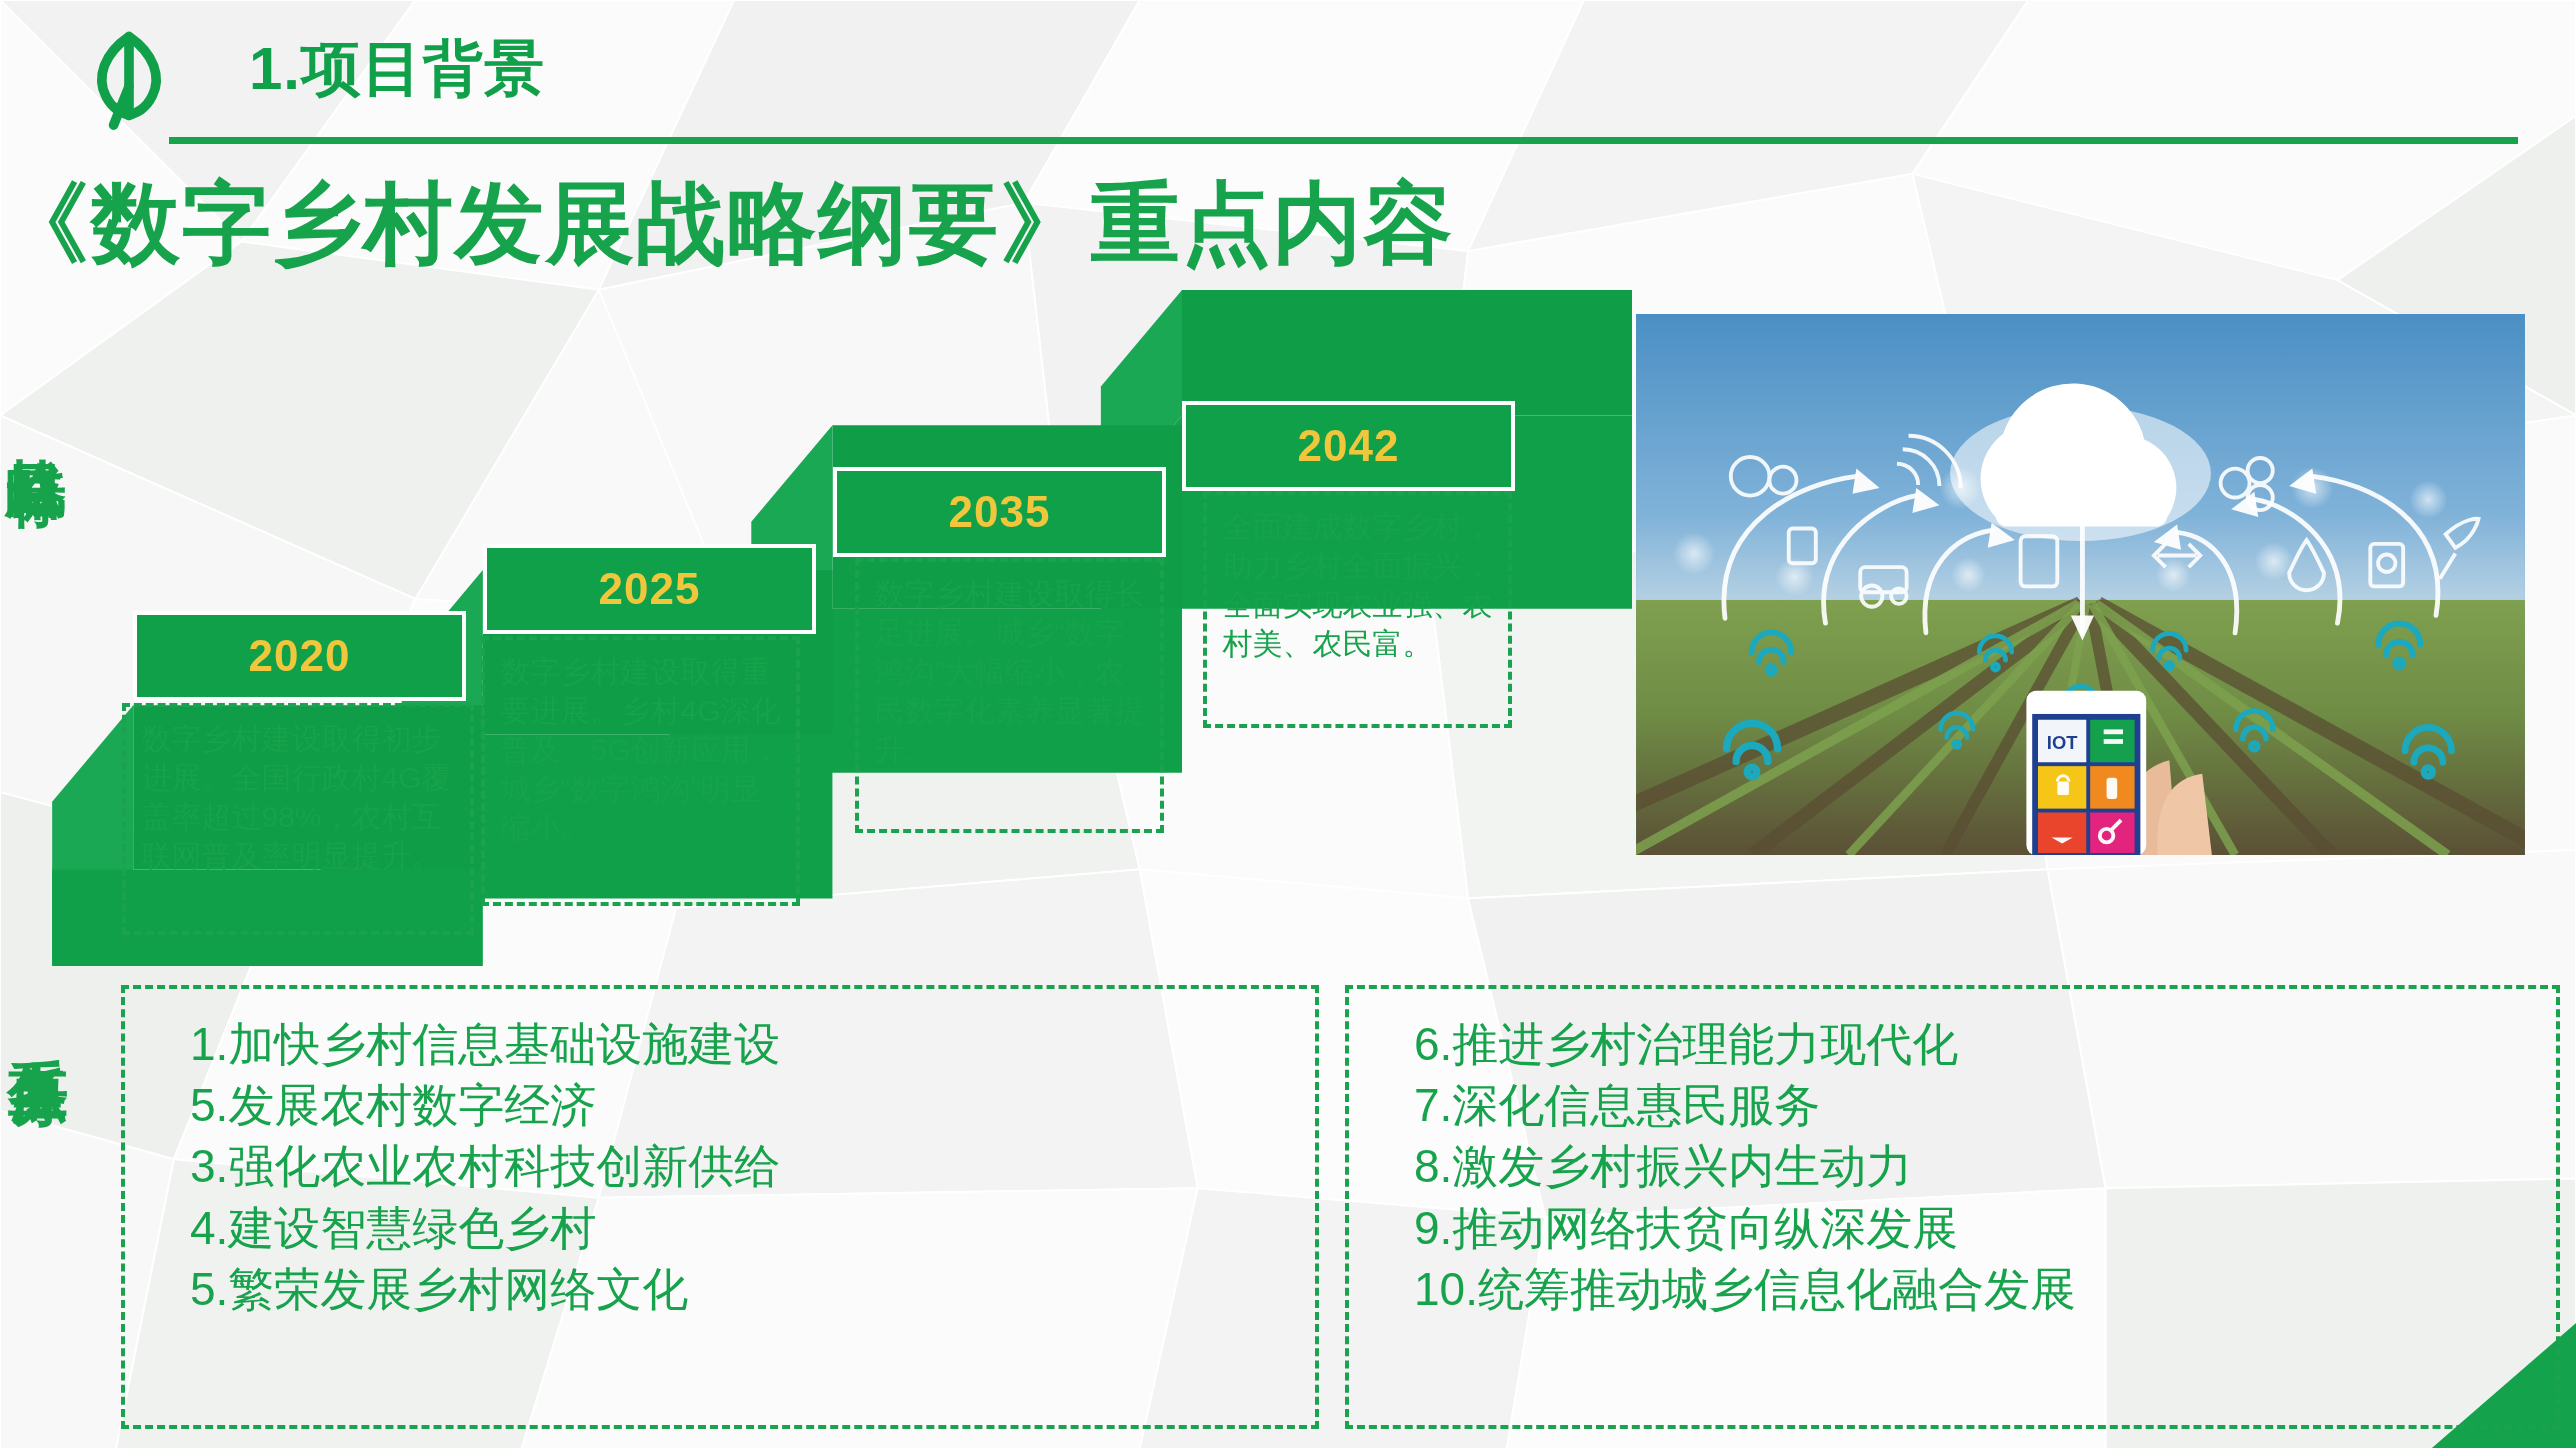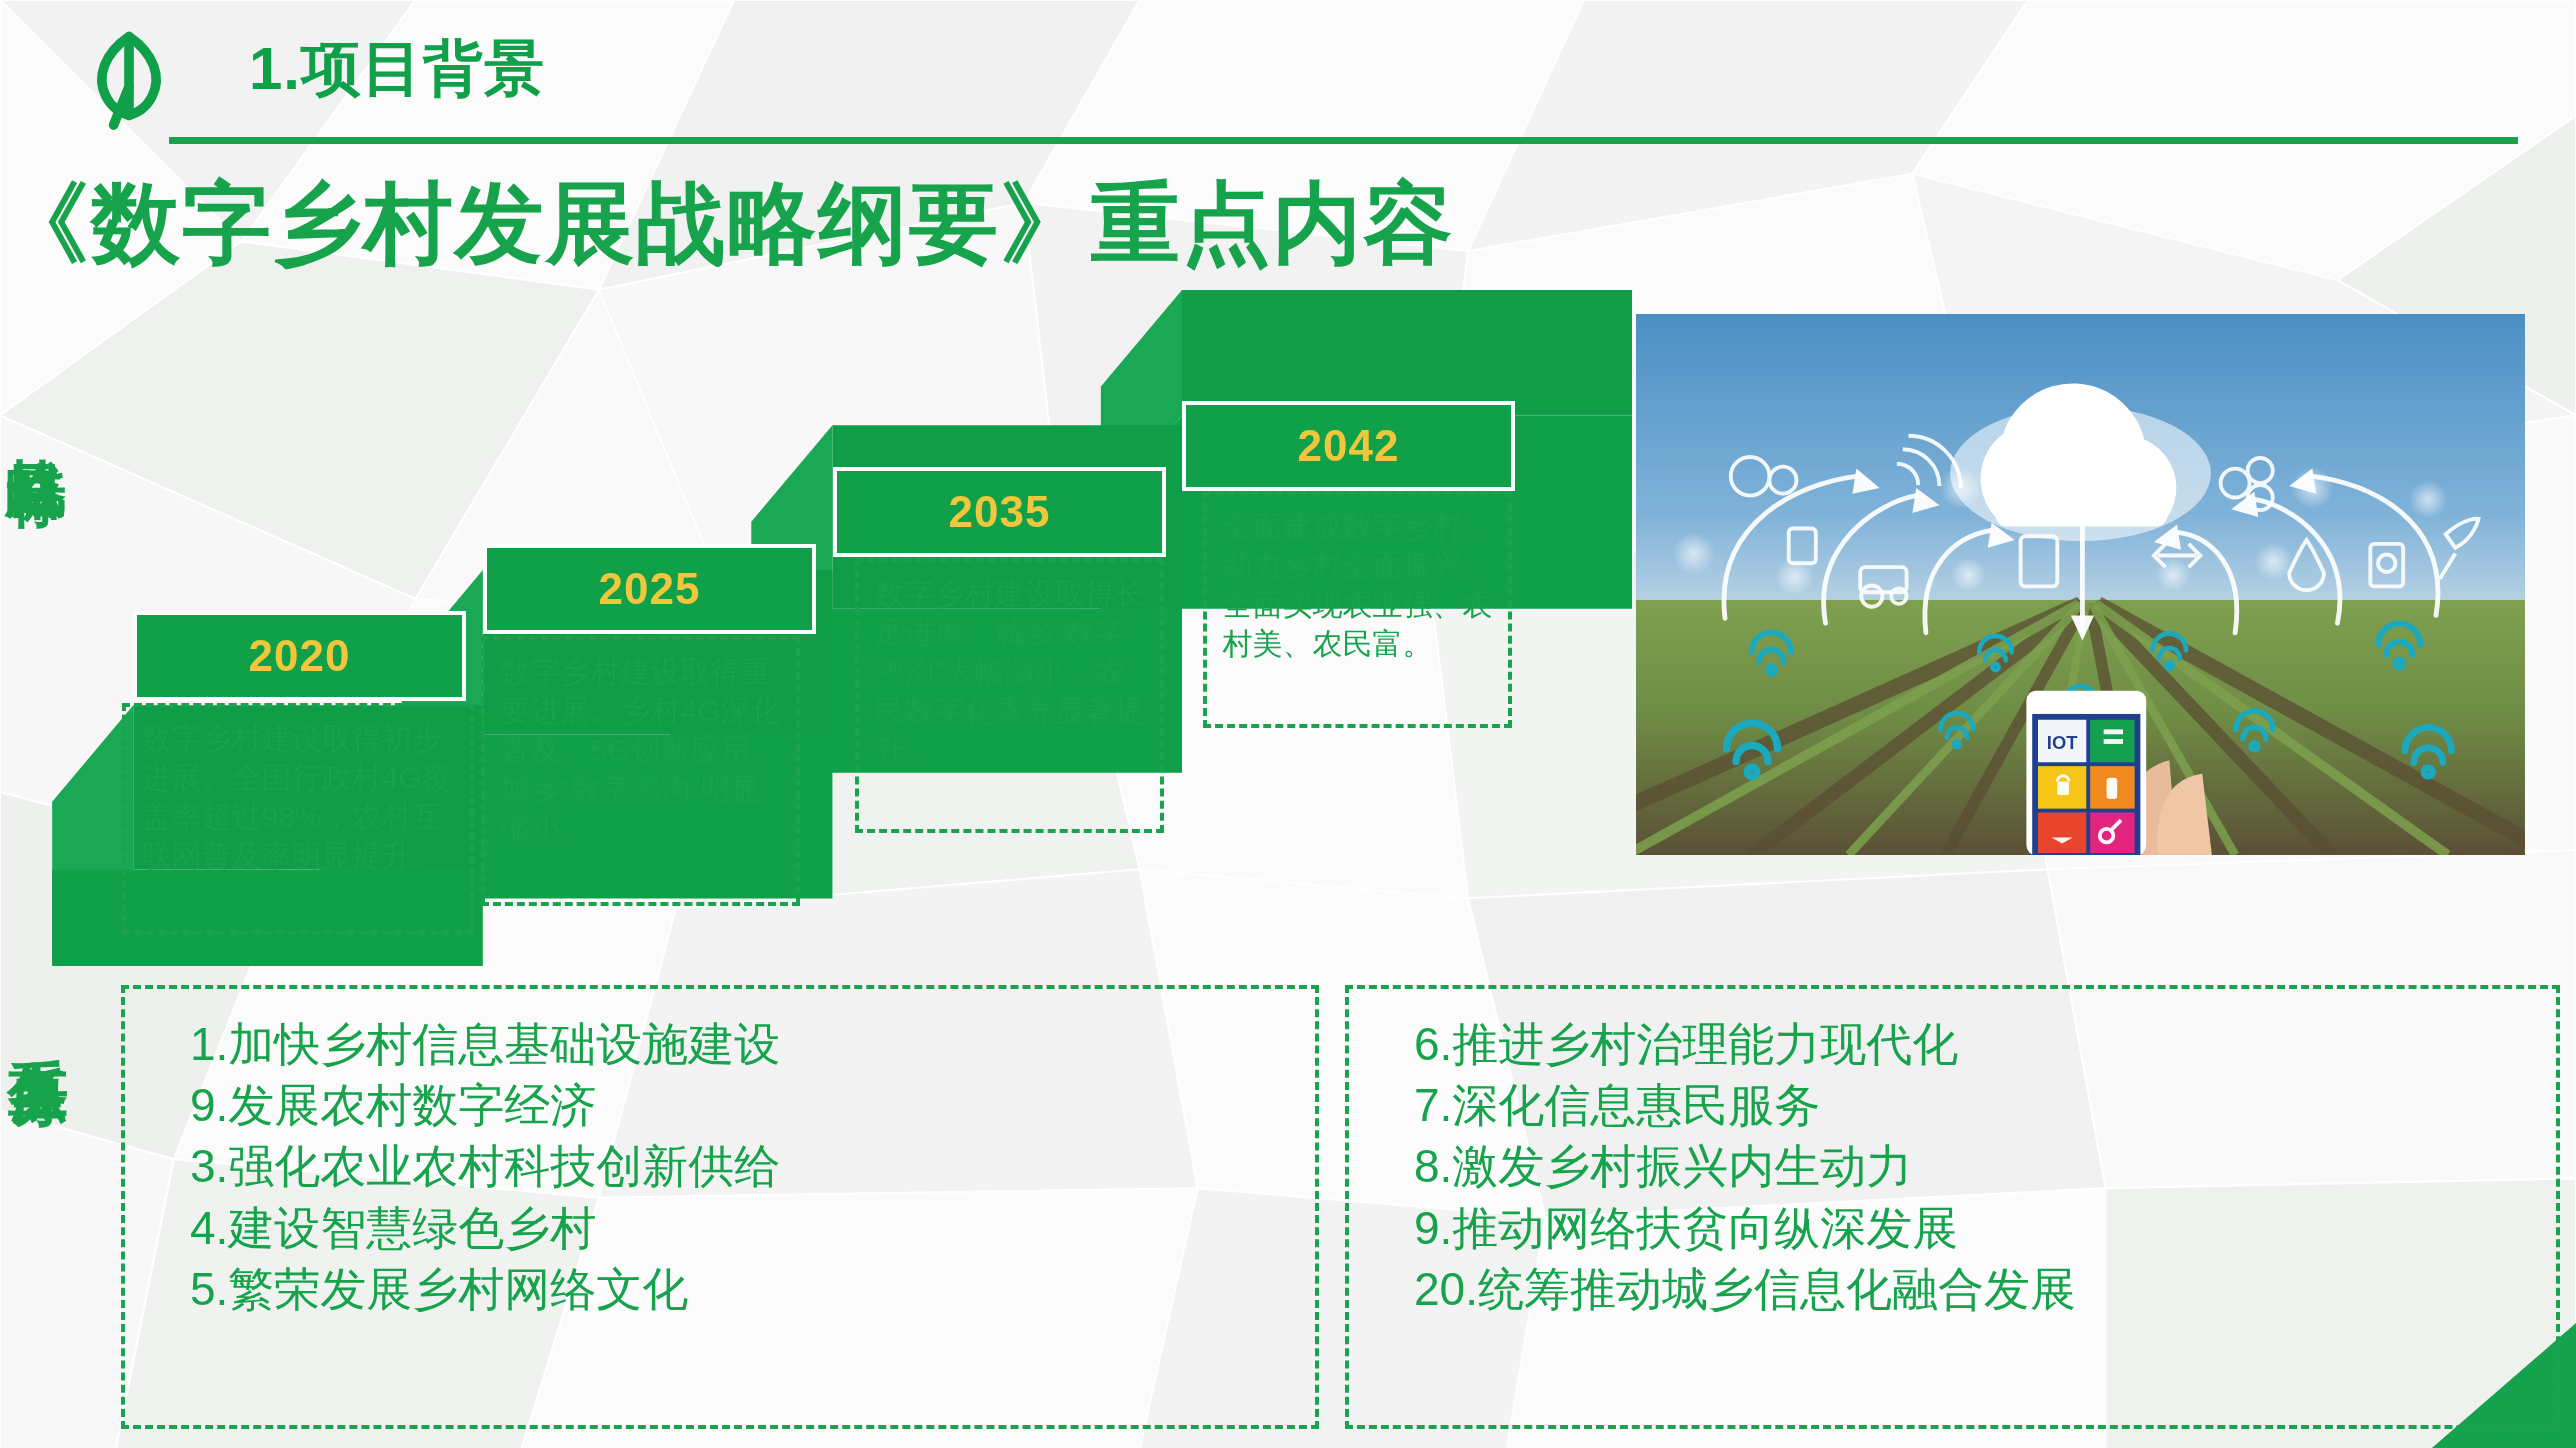--- a/index.html
+++ b/index.html
@@ -362,29 +362,29 @@
         <circle cx="487" cy="540" r="7" fill="none" stroke="#ffffff" stroke-width="4"></circle>
         <path d="M492,534 l10,-10" stroke="#ffffff" stroke-width="4"></path>
       </g>
     </g>
   </svg>
 </div>
 
 <div class="task-panel" id="panel-left">
   <ol>
     <li>1.加快乡村信息基础设施建设</li>
-    <li>9.发展农村数字经济</li>
+    <li>5.发展农村数字经济</li>
     <li>3.强化农业农村科技创新供给</li>
     <li>4.建设智慧绿色乡村</li>
     <li>5.繁荣发展乡村网络文化</li>
   </ol>
 </div>
 
 <div class="task-panel" id="panel-right">
   <ol>
     <li>6.推进乡村治理能力现代化</li>
     <li>7.深化信息惠民服务</li>
     <li>8.激发乡村振兴内生动力</li>
     <li>9.推动网络扶贫向纵深发展</li>
-    <li>20.统筹推动城乡信息化融合发展</li>
+    <li>10.统筹推动城乡信息化融合发展</li>
   </ol>
 </div>
 
 
 </body></html>

